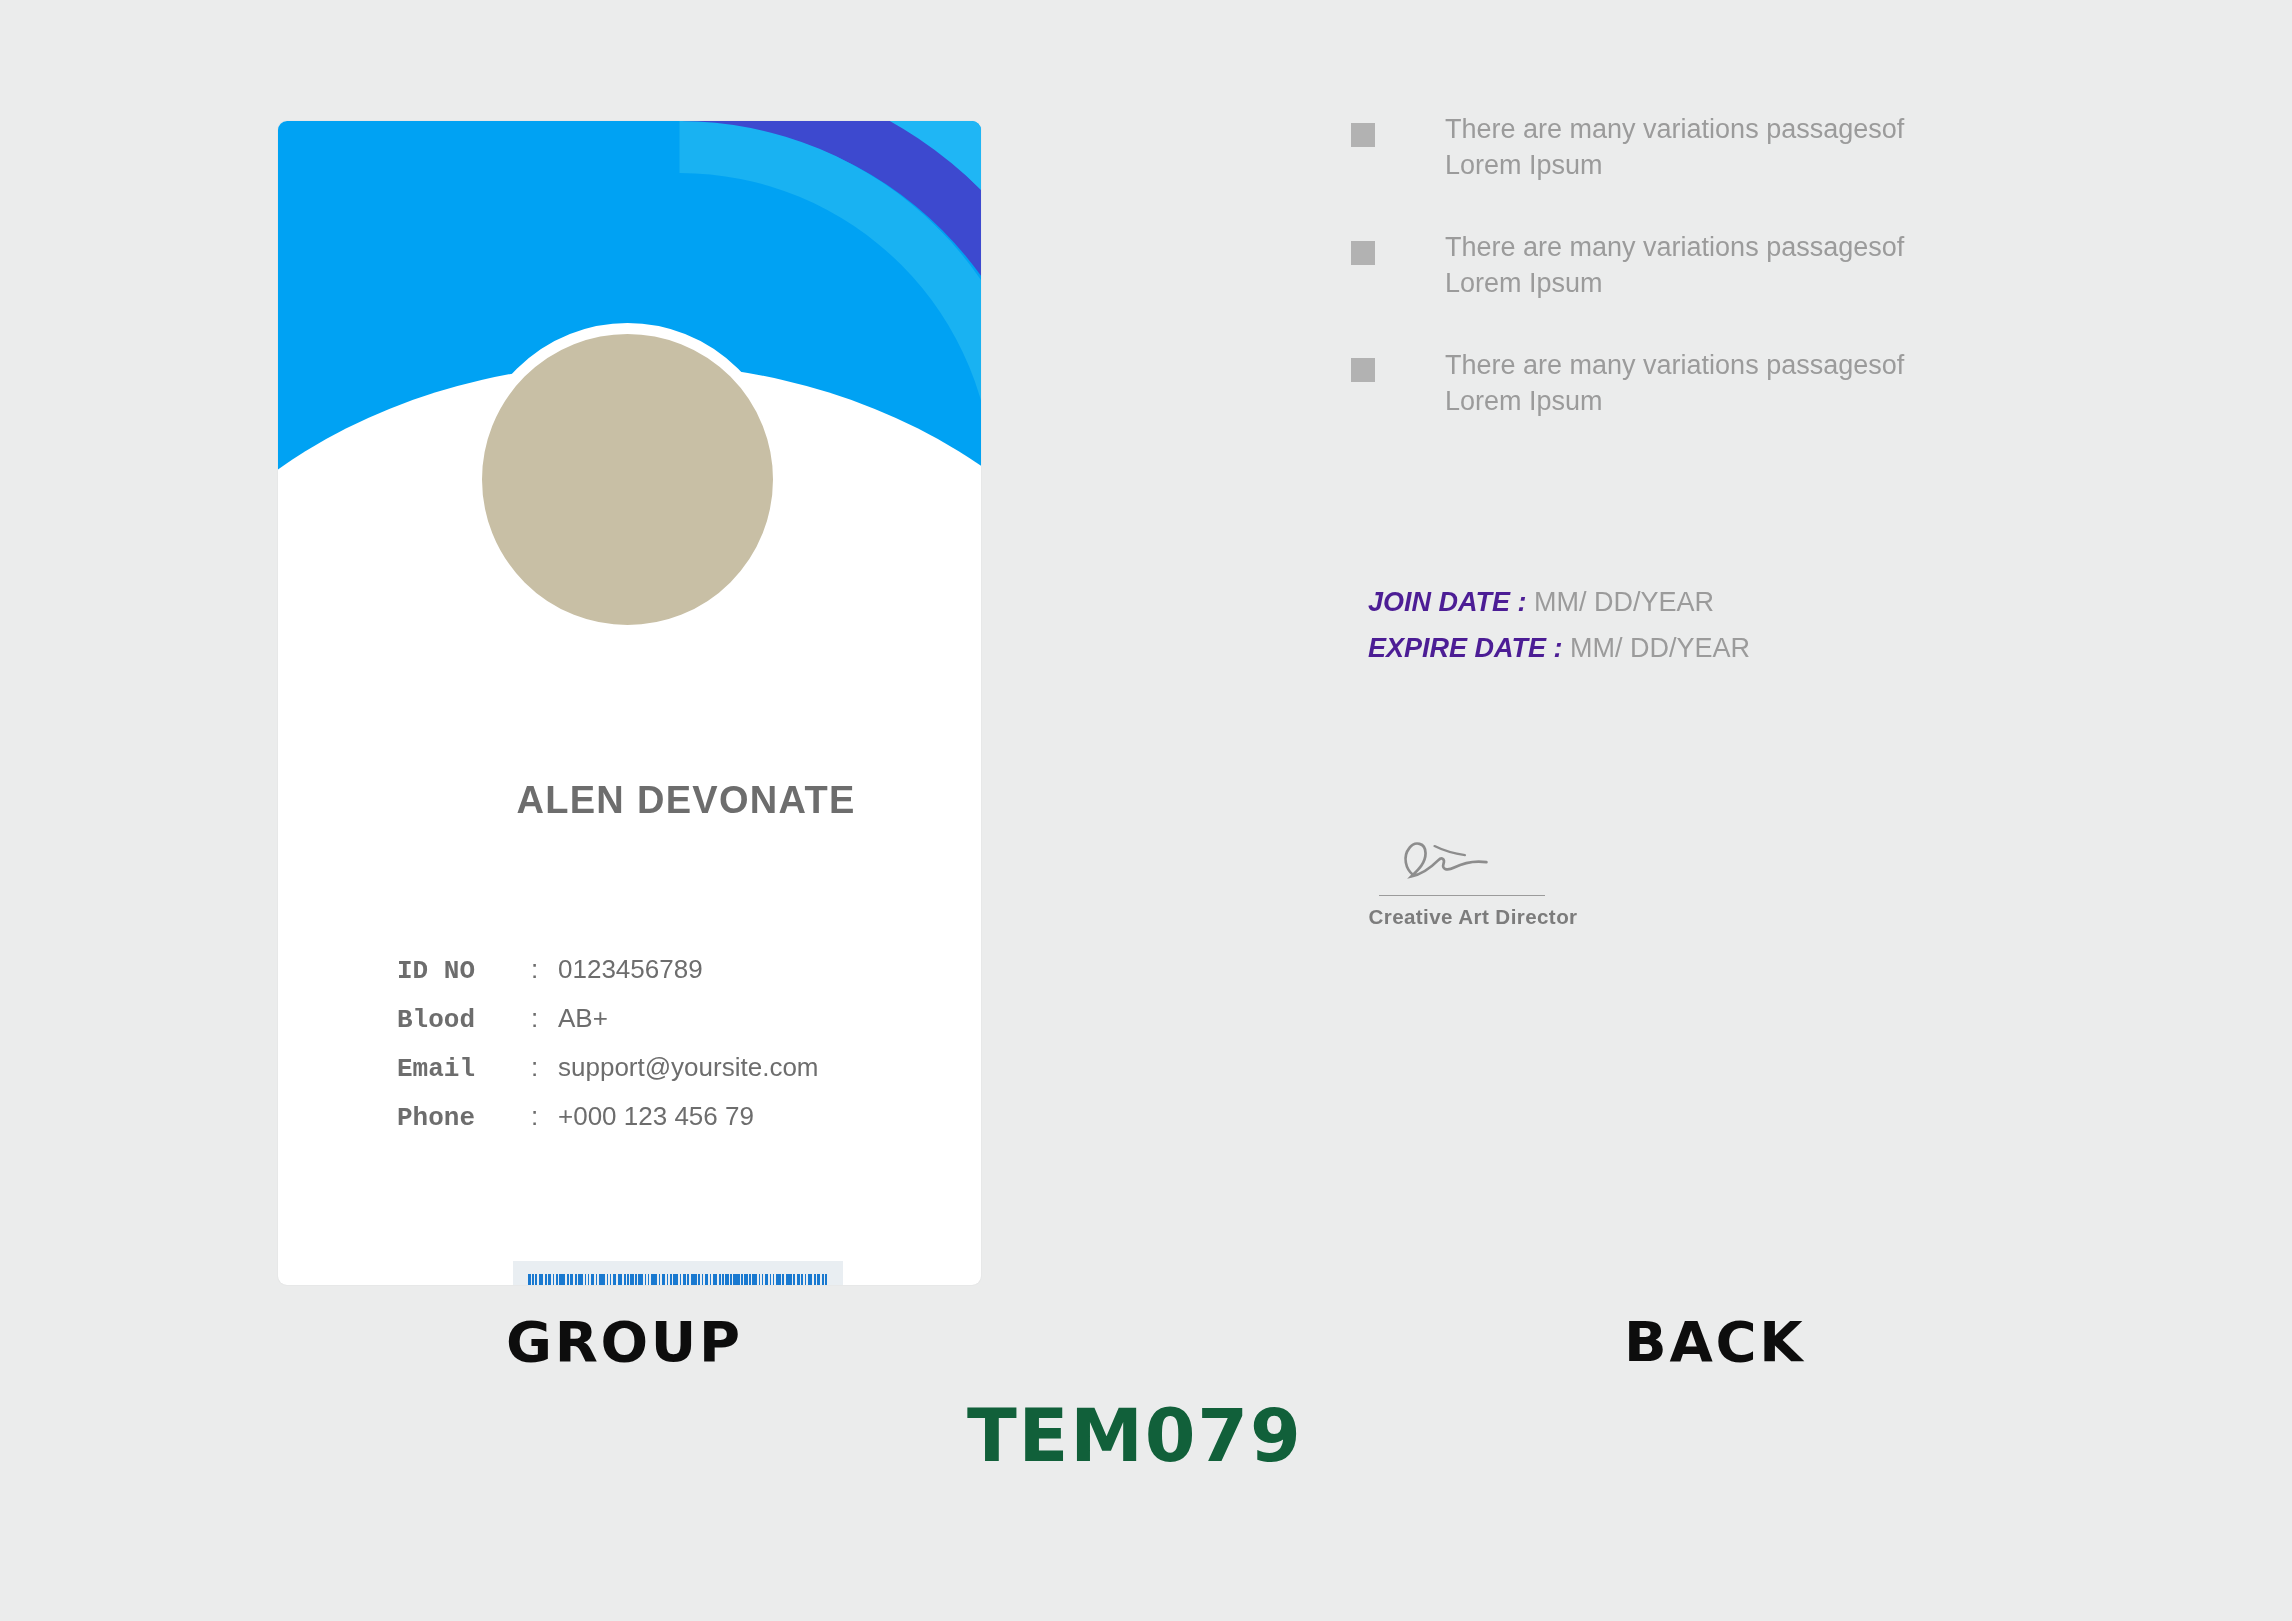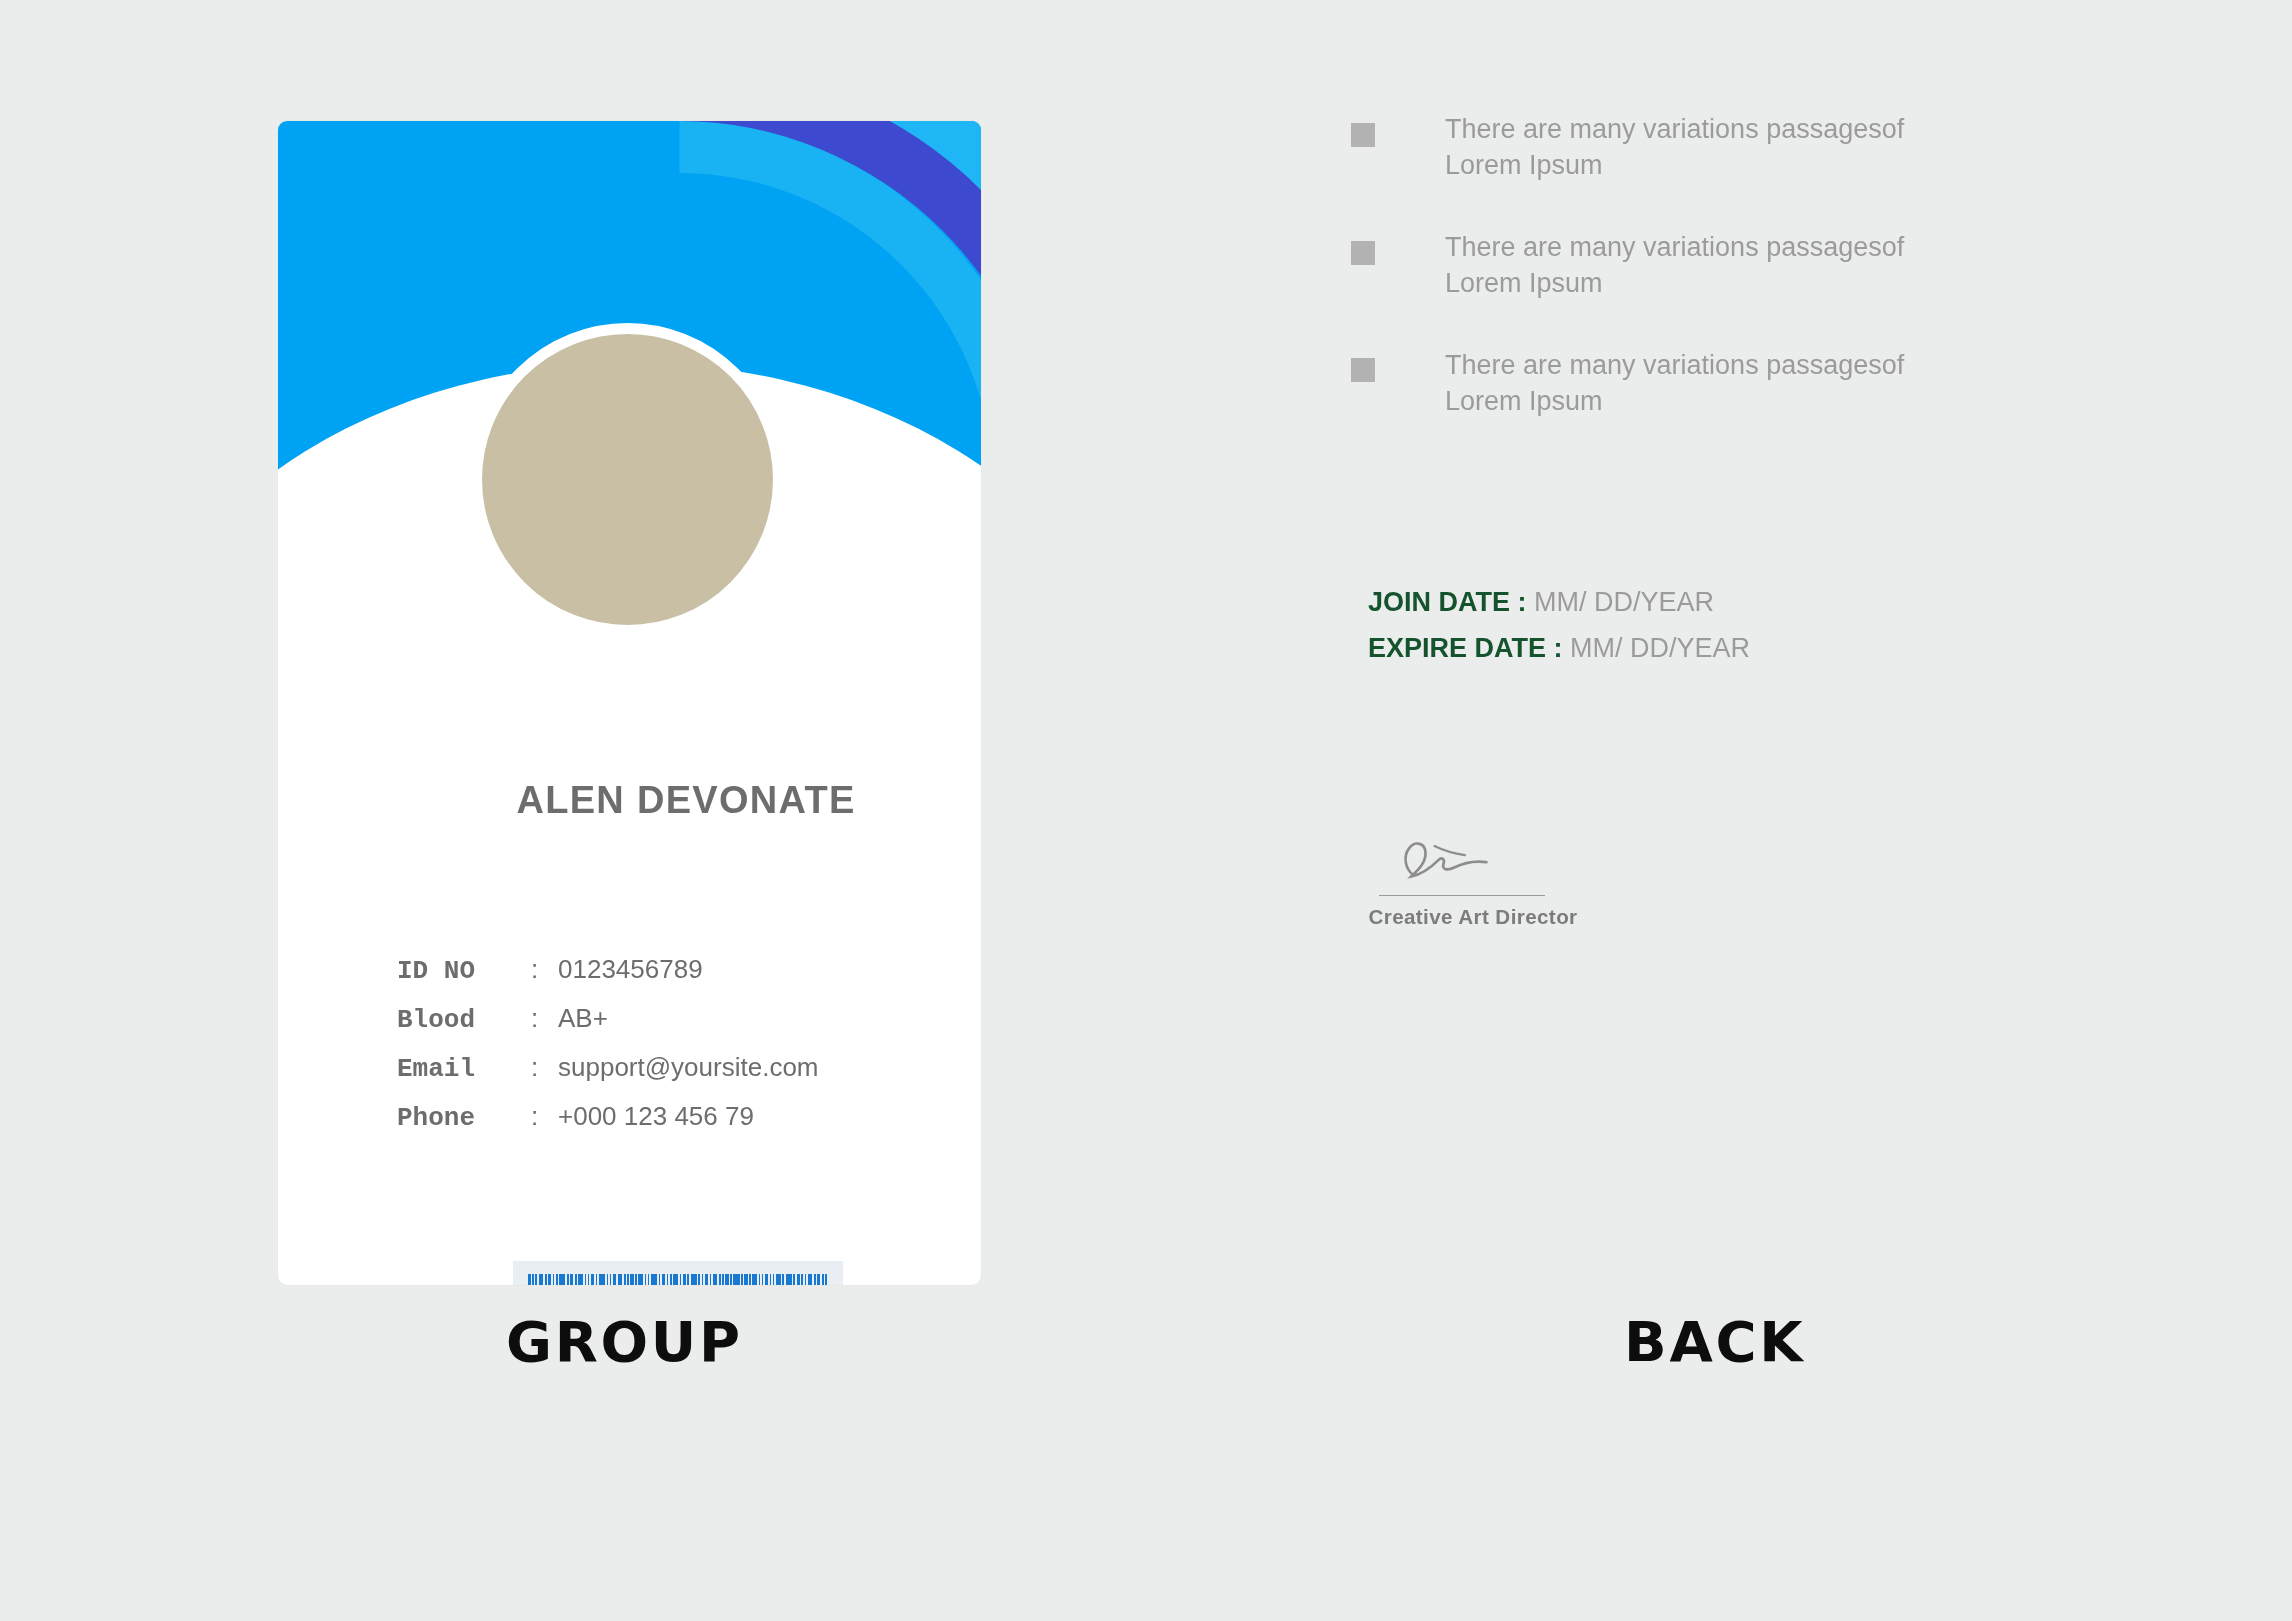--- a/index.html
+++ b/index.html
@@ -183,21 +183,22 @@
   .dates {
     position: absolute;
     left: 1368px;
     top: 587px;
     font-size: 27px;
     color: #9b9b9b;
   }
   .date-row { margin-bottom: 15px; }
   .date-label {
     font-weight: bold;
-    color: #14532d;
+    color: #4c1d95;
+    font-style: italic;
   }
 
   .signature-block {
     position: absolute;
     left: 1325px;
     top: 828px;
     width: 296px;
     text-align: center;
   }
   .signature-svg { display: block; margin: 0 auto; }
@@ -444,15 +445,16 @@
       <path d="M38 52 C30 46, 26 32, 34 22 C40 14, 52 16, 52 28 C52 40, 42 48, 36 54 C46 52, 58 44, 66 36 C70 32, 74 34, 72 40 C70 46, 76 48, 84 44 C94 39, 106 36, 120 38" fill="none" stroke="#8d8d8d" stroke-width="3" stroke-linecap="round"></path>
       <path d="M62 20 C70 24, 80 28, 96 30" fill="none" stroke="#8d8d8d" stroke-width="2.5" stroke-linecap="round"></path>
     </svg>
     <div class="signature-line"></div>
     <div class="signature-caption">Creative Art Director</div>
   </div>
 
 
   <div class="caption caption-front">GROUP</div>
   <div class="caption caption-back">BACK</div>
+  <div class="template-code">TEM079</div>
 
 </div>
 
 
 </body></html>

